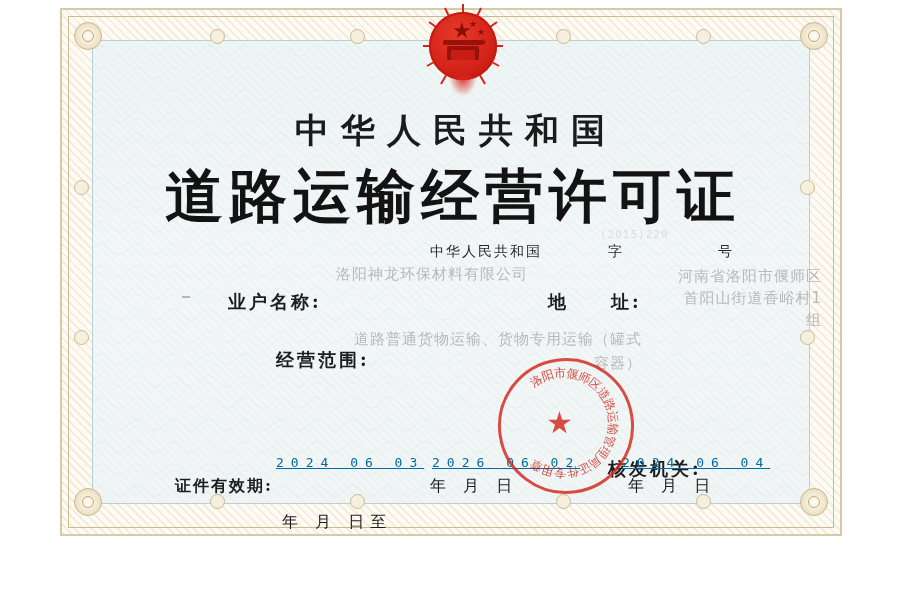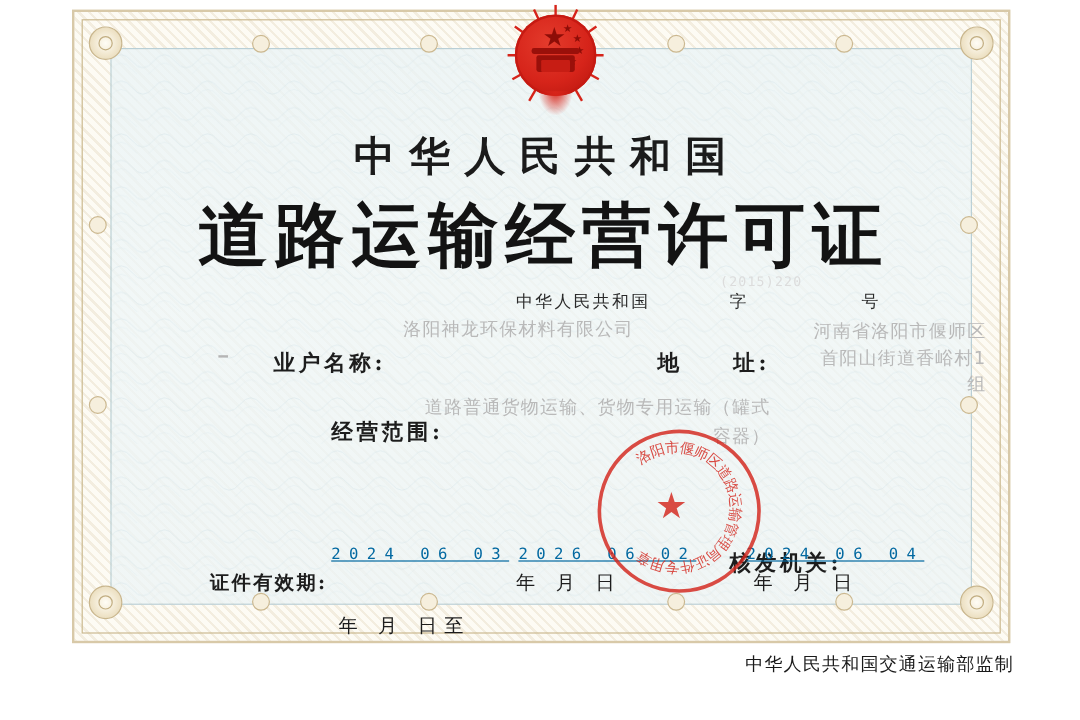--- a/index.html
+++ b/index.html
@@ -447,15 +447,14 @@
         <span class="seal-ch" style="transform: translate(32px, 38.4px) rotate(140.2deg);">局</span>
         <span class="seal-ch" style="transform: translate(21.5px, 45.2px) rotate(154.6deg);">证</span>
         <span class="seal-ch" style="transform: translate(9.6px, 49.1px) rotate(168.9deg);">件</span>
         <span class="seal-ch" style="transform: translate(-2.9px, 49.9px) rotate(183.3deg);">专</span>
         <span class="seal-ch" style="transform: translate(-15.2px, 47.6px) rotate(197.6deg);">用</span>
         <span class="seal-ch" style="transform: translate(-26.5px, 42.4px) rotate(212deg);">章</span>
       </div>
     <div class="star">★</div>
   </div>
 
-  <div class="footer">中华人民共和国交通运输部监制</div>
 
 </div>
 
 </body></html>

